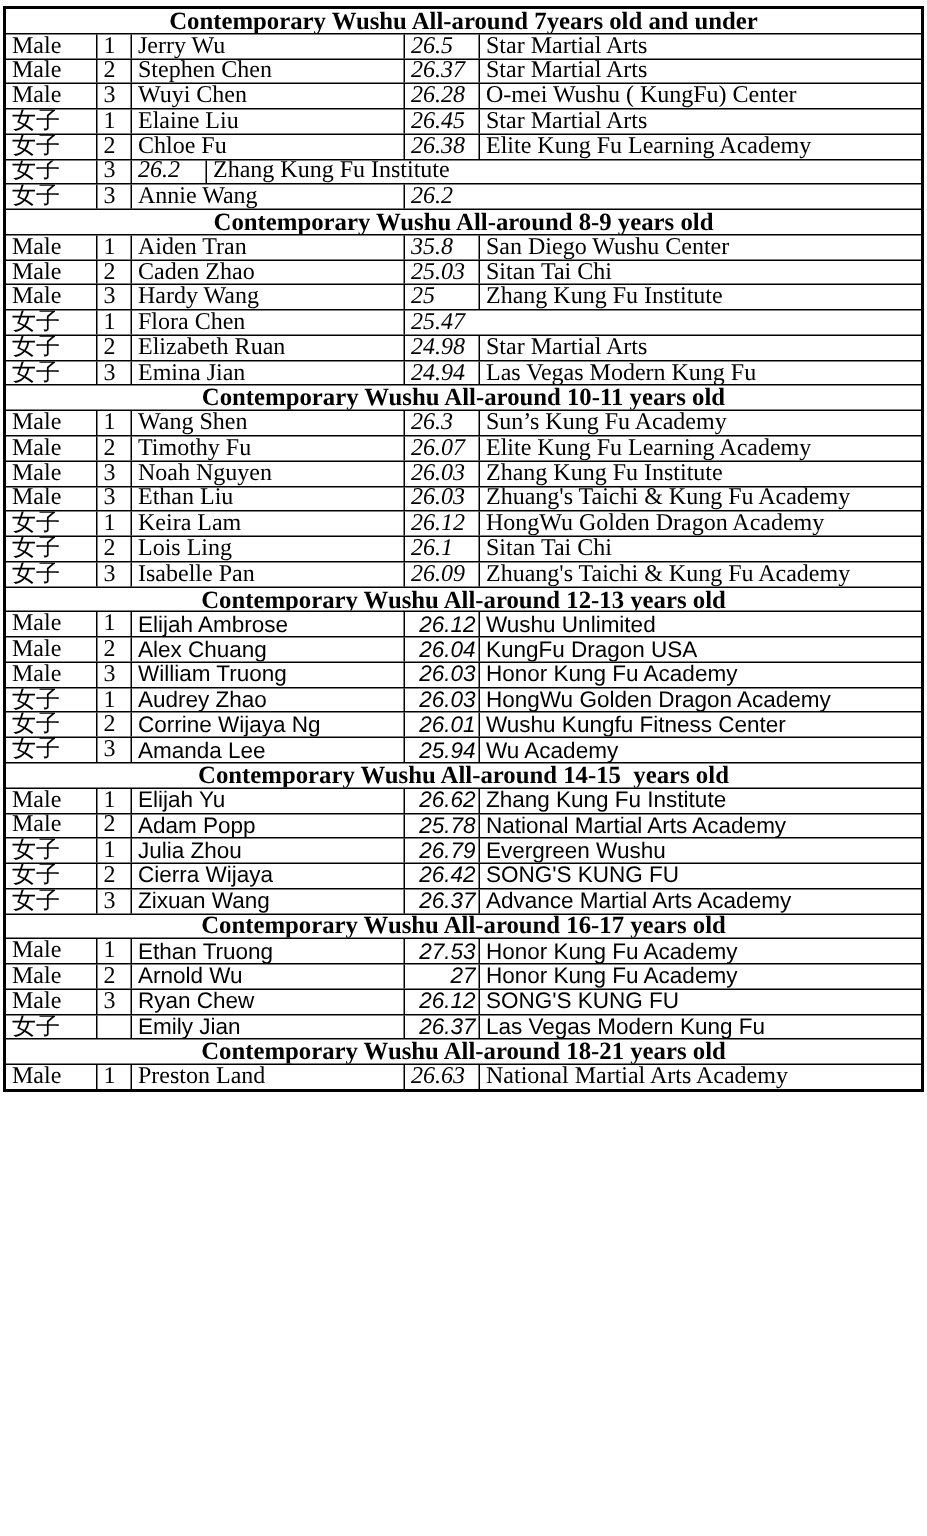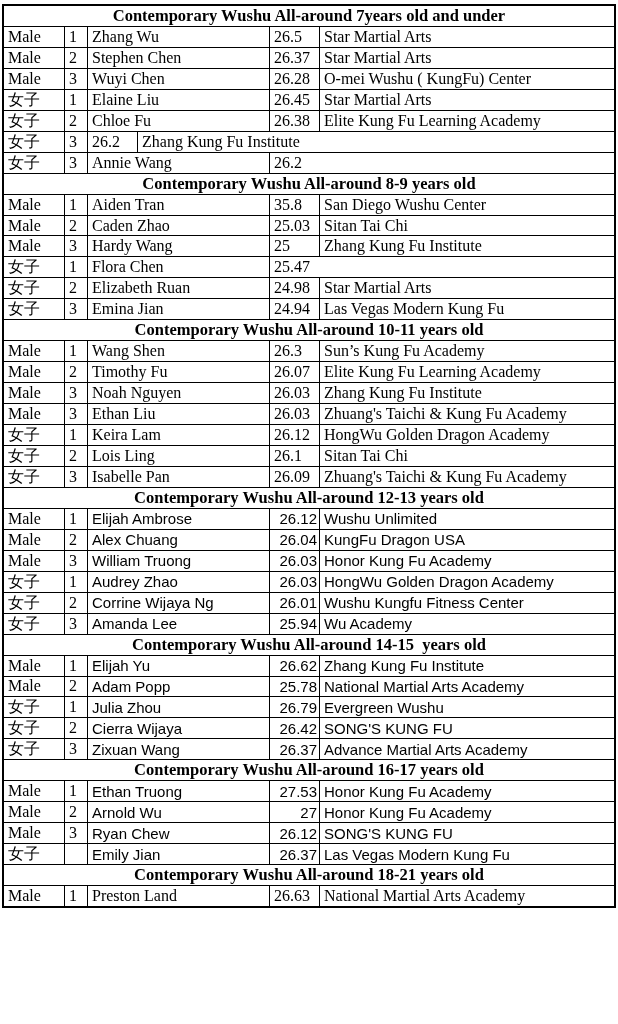--- a/index.html
+++ b/index.html
@@ -11,21 +11,21 @@
     background: #ffffff;
     color: #000000;
     overflow: hidden;
     font-family: "Liberation Serif", serif;
   }
   .results-table {
     position: absolute;
     left: 2px;
     top: 4px;
     width: 614px;
-    height: 904px;
+    height: 724px;
     border: 2px solid #000000;
     display: flex;
     flex-direction: column;
   }
   .row {
     flex: 1 1 0;
     display: flex;
     flex-direction: row;
     align-items: stretch;
     min-height: 0;
@@ -48,21 +48,21 @@
     padding-left: 4px;
     overflow: hidden;
     white-space: nowrap;
     font-size: 16px;
     line-height: 1;
   }
   .cell:not(:first-child) { border-left: 1.5px solid #000000; }
   .col-gender { width: 60px;  flex: 0 0 60px; }
   .col-rank   { width: 23px;  flex: 0 0 23px; }
   .col-name   { width: 182px; flex: 0 0 182px; }
-  .col-score  { width: 50px;  flex: 0 0 50px; }
+  .col-score  { width: 50px;  flex: 0 0 50px; font-style: italic; }
   .col-school { flex: 1 1 auto; }
   
   .col-gender, .col-rank { font-family: "Liberation Serif", serif; }
   .font-serif .col-name, .font-serif .col-score, .font-serif .col-school {
     font-family: "Liberation Serif", serif;
     font-size: 16px;
   }
   .font-sans .col-name, .font-sans .col-score, .font-sans .col-school {
     font-family: "Liberation Sans", sans-serif;
     font-size: 15px;
@@ -74,21 +74,21 @@
 <body>
 
 <div class="page">
   <div class="results-table" id="results-table">
       <div class="row header-row">
         <div class="header-cell">Contemporary Wushu All-around 7years old and under</div>
       </div>
       <div class="row data-row font-serif align-left">
         <div class="cell col-gender">Male</div>
         <div class="cell col-rank">1</div>
-        <div class="cell col-name">Zhang Wu</div>
+        <div class="cell col-name">Jerry Wu</div>
         <div class="cell col-score">26.5</div>
         <div class="cell col-school">Star Martial Arts</div>
       </div>
       <div class="row data-row font-serif align-left">
         <div class="cell col-gender">Male</div>
         <div class="cell col-rank">2</div>
         <div class="cell col-name">Stephen Chen</div>
         <div class="cell col-score">26.37</div>
         <div class="cell col-school">Star Martial Arts</div>
       </div>

